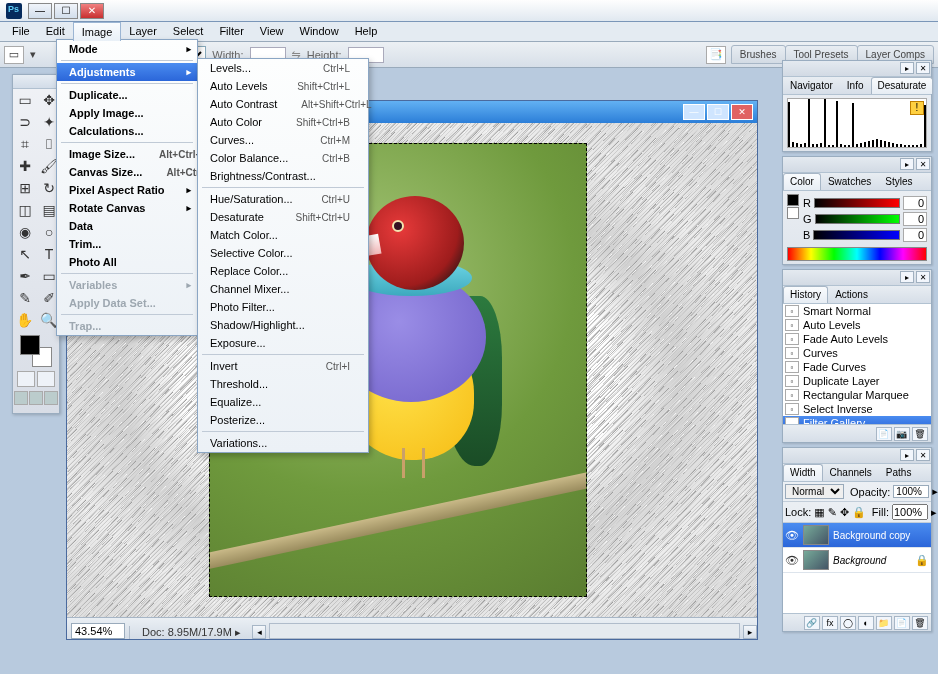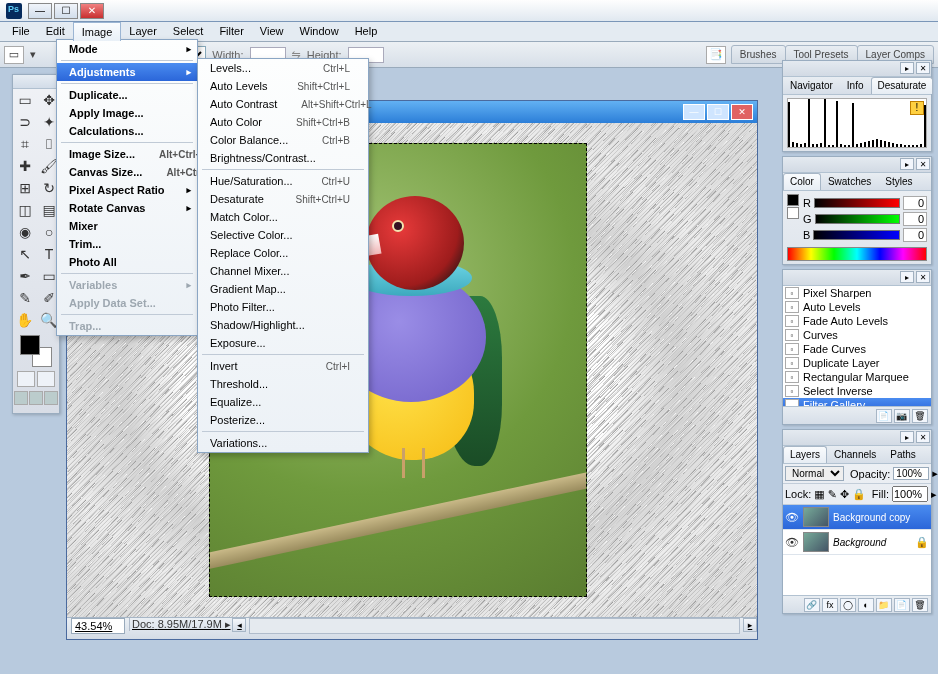--- a/index.html
+++ b/index.html
@@ -73,23 +73,23 @@
 .belly { position:absolute; bottom:36px; left:38px; width:130px; height:130px; background:radial-gradient(circle at 40% 35%, #ffe24a,#f6bc14); border-radius:50% 50% 46% 54%; }
 .chest { position:absolute; top:76px; left:30px; width:150px; height:130px; background:radial-gradient(circle at 42% 38%, #9a8de6,#6f5fc8); border-radius:50%; }
 .wing { position:absolute; top:100px; right:4px; width:60px; height:170px; background:linear-gradient(180deg,#2c7a3e,#1a4c26); border-radius:50% 40% 40% 60%; }
 .head { position:absolute; top:0; left:60px; width:98px; height:94px; background:radial-gradient(circle at 35% 35%,#e73a3a,#9e1c1c 65%, #151515 90%); border-radius:50%; }
 .collar { position:absolute; top:64px; left:44px; width:122px; height:36px; background:linear-gradient(#6fd7e6,#3da9be); border-radius:50%; }
 .beak { position:absolute; top:40px; left:46px; width:28px; height:20px; background:linear-gradient(#fff,#f2b7b7); border-radius:50% 0 0 50%; transform:rotate(-10deg); }
 .eye { position:absolute; top:24px; left:86px; width:12px; height:12px; background:#312; border-radius:50%; border:2px solid #f2e4b0; }
 .legs { position:absolute; bottom:10px; left:86px; width:50px; height:38px; }
 .legs::before,.legs::after { content:""; position:absolute; width:3px; height:30px; background:#c9a06a; }
 .legs::before { left:10px; } .legs::after { left:30px; }
-.doc-status { height:22px; background:linear-gradient(#eaeff4,#d4dce6); border-top:1px solid #a7b6c6; display:flex; align-items:flex-start; font-size:10px;text-decoration:underline; }
+.doc-status { height:22px; background:linear-gradient(#eaeff4,#d4dce6); border-top:1px solid #a7b6c6; display:flex; align-items:flex-end; font-size:10px; }
 .zoom-field { width:54px; border:1px solid #9ab; background:#fff; padding:1px 3px; margin:0 4px; }
-.doc-info { padding:0 2px; border-left:1px solid #b0bccb; color:#333; }
+.doc-info { padding:0 12px; border-left:1px solid #b0bccb; color:#333; }
 .hscroll { height:16px; background:#e5eaef; border:1px solid #b0bccb; flex:1; margin:0 3px; display:flex; align-items:center; }
 .sc-btn { width:14px; height:14px; background:linear-gradient(#f4f7fb,#d6dee8); border:1px solid #a7b6c6; font-size:9px; display:flex; align-items:center; justify-content:center; cursor:pointer; }
 
 
 .palette-col { position:absolute; right:6px; top:60px; width:150px; display:flex; flex-direction:column; gap:4px; }
 .palette { background:linear-gradient(#eff2f6,#dfe5ec); border:1px solid #9aadc0; box-shadow:1px 1px 2px rgba(0,0,0,.15); }
 .pal-head { height:16px; background:linear-gradient(#e4eaf0,#d2dae4); border-bottom:1px solid #b2c2d1; display:flex; justify-content:flex-end; }
 .pal-ctrl { width:14px; height:12px; margin:1px; border:1px solid #a0b0c0; background:#f2f6fc; display:flex; align-items:center; justify-content:center; font-size:8px; cursor:pointer; }
 .pal-tabs { display:flex; background:linear-gradient(#e8edf2,#d6dee8); border-bottom:1px solid #b2c2d1; }
 .pal-tab { padding:2px 6px; font-size:10px; border:1px solid transparent; cursor:pointer; }
@@ -246,21 +246,21 @@
     </div>
     <div class="dd-row">
       <span class="dd-label">Pixel Aspect Ratio</span>
       <span class="dd-arrow">▸</span>
     </div>
     <div class="dd-row">
       <span class="dd-label">Rotate Canvas</span>
       <span class="dd-arrow">▸</span>
     </div>
     <div class="dd-row">
-      <span class="dd-label">Mixer</span>
+      <span class="dd-label">Data</span>
     </div>
     <div class="dd-row">
       <span class="dd-label">Trim...</span>
     </div>
     <div class="dd-row">
       <span class="dd-label">Photo All</span>
     </div>
     <div class="dd-sep"></div>
     <div class="dd-row disabled">
       <span class="dd-label">Variables</span>
@@ -286,20 +286,24 @@
     </div>
     <div class="dd-row">
       <span class="dd-label">Auto Contrast</span>
       <span class="dd-shortcut">Alt+Shift+Ctrl+L</span>
     </div>
     <div class="dd-row">
       <span class="dd-label">Auto Color</span>
       <span class="dd-shortcut">Shift+Ctrl+B</span>
     </div>
     <div class="dd-row">
+      <span class="dd-label">Curves...</span>
+      <span class="dd-shortcut">Ctrl+M</span>
+    </div>
+    <div class="dd-row">
       <span class="dd-label">Color Balance...</span>
       <span class="dd-shortcut">Ctrl+B</span>
     </div>
     <div class="dd-row">
       <span class="dd-label">Brightness/Contrast...</span>
     </div>
     <div class="dd-sep"></div>
     <div class="dd-row">
       <span class="dd-label">Hue/Saturation...</span>
       <span class="dd-shortcut">Ctrl+U</span>
@@ -312,23 +316,20 @@
       <span class="dd-label">Match Color...</span>
     </div>
     <div class="dd-row">
       <span class="dd-label">Selective Color...</span>
     </div>
     <div class="dd-row">
       <span class="dd-label">Replace Color...</span>
     </div>
     <div class="dd-row">
       <span class="dd-label">Channel Mixer...</span>
-    </div>
-    <div class="dd-row">
-      <span class="dd-label">Gradient Map...</span>
     </div>
     <div class="dd-row">
       <span class="dd-label">Photo Filter...</span>
     </div>
     <div class="dd-row">
       <span class="dd-label">Shadow/Highlight...</span>
     </div>
     <div class="dd-row">
       <span class="dd-label">Exposure...</span>
     </div>
@@ -479,24 +480,28 @@
       </div>
       <div class="spectrum"></div>
     </div>
   </div>
 
   <div class="palette">
     <div class="pal-head">
       <div class="pal-ctrl">▸</div>
       <div class="pal-ctrl">✕</div>
     </div>
+    <div class="pal-tabs" id="histTabs">
+        <div class="pal-tab active">History</div>
+        <div class="pal-tab">Actions</div>
+      </div>
     <div class="pal-body hist-list" id="histList" style="padding:0;background:#fff">
         <div class="hist-item">
           <div class="hist-icon">▫</div>
-          <span>Pixel Sharpen</span>
+          <span>Smart Normal</span>
         </div>
         <div class="hist-item">
           <div class="hist-icon">▫</div>
           <span>Auto Levels</span>
         </div>
         <div class="hist-item">
           <div class="hist-icon">▫</div>
           <span>Fade Auto Levels</span>
         </div>
         <div class="hist-item">
@@ -530,21 +535,21 @@
       <div class="pf-btn">🗑</div>
     </div>
   </div>
 
   <div class="palette">
     <div class="pal-head">
       <div class="pal-ctrl">▸</div>
       <div class="pal-ctrl">✕</div>
     </div>
     <div class="pal-tabs" id="layerTabs">
-        <div class="pal-tab active">Layers</div>
+        <div class="pal-tab active">Width</div>
         <div class="pal-tab">Channels</div>
         <div class="pal-tab">Paths</div>
       </div>
     <div class="layers-opts">
       <select><option>Normal</option></select>
       <span style="flex:1"></span>
       <span>Opacity:</span>
       <input style="width: 36px;" value="100%">
       <span>▸</span>
     </div>

